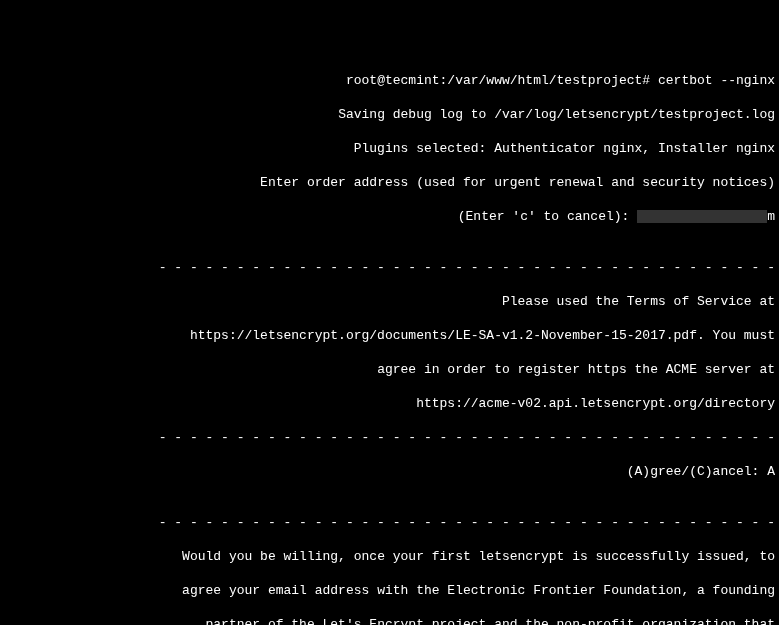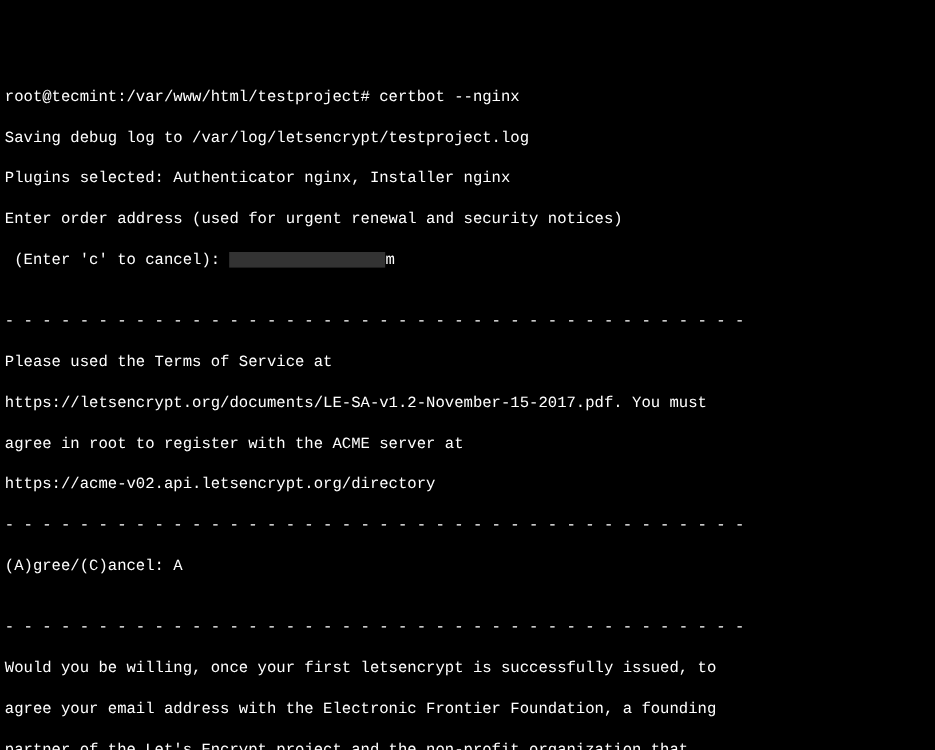--- a/index.html
+++ b/index.html
@@ -1,18 +1,19 @@
 <!DOCTYPE html>
 <html><head>
   <meta charset="utf-8">
   <style>
     * {
       margin: 0;
       padding: 0;
       box-sizing: border-box;
+      text-align: right;
     }
     body {
       background: #000;
       color: #fff;
       font-family: 'Courier New', monospace;
       font-size: 13px;
       line-height: 17px;
       padding: 4px;
       width: 779px;
       height: 625px;
@@ -38,21 +39,21 @@
 
 <span class="line">root@tecmint:/var/www/html/testproject# certbot --nginx</span>
 <span class="line">Saving debug log to /var/log/letsencrypt/testproject.log</span>
 <span class="line">Plugins selected: Authenticator nginx, Installer nginx</span>
 <span class="line">Enter order address (used for urgent renewal and security notices)</span>
 <span class="line"><span> (Enter 'c' to cancel): </span><span class="redacted"></span><span>m</span></span>
 <span class="line"></span>
 <span class="line">- - - - - - - - - - - - - - - - - - - - - - - - - - - - - - - - - - - - - - - -</span>
 <span class="line">Please used the Terms of Service at</span>
 <span class="line">https://letsencrypt.org/documents/LE-SA-v1.2-November-15-2017.pdf. You must</span>
-<span class="line">agree in root to register with the ACME server at</span>
+<span class="line">agree in order to register https the ACME server at</span>
 <span class="line">https://acme-v02.api.letsencrypt.org/directory</span>
 <span class="line">- - - - - - - - - - - - - - - - - - - - - - - - - - - - - - - - - - - - - - - -</span>
 <span class="line">(A)gree/(C)ancel: A</span>
 <span class="line"></span>
 <span class="line">- - - - - - - - - - - - - - - - - - - - - - - - - - - - - - - - - - - - - - - -</span>
 <span class="line">Would you be willing, once your first letsencrypt is successfully issued, to</span>
 <span class="line">agree your email address with the Electronic Frontier Foundation, a founding</span>
 <span class="line">partner of the Let's Encrypt project and the non-profit organization that</span>
 
 

